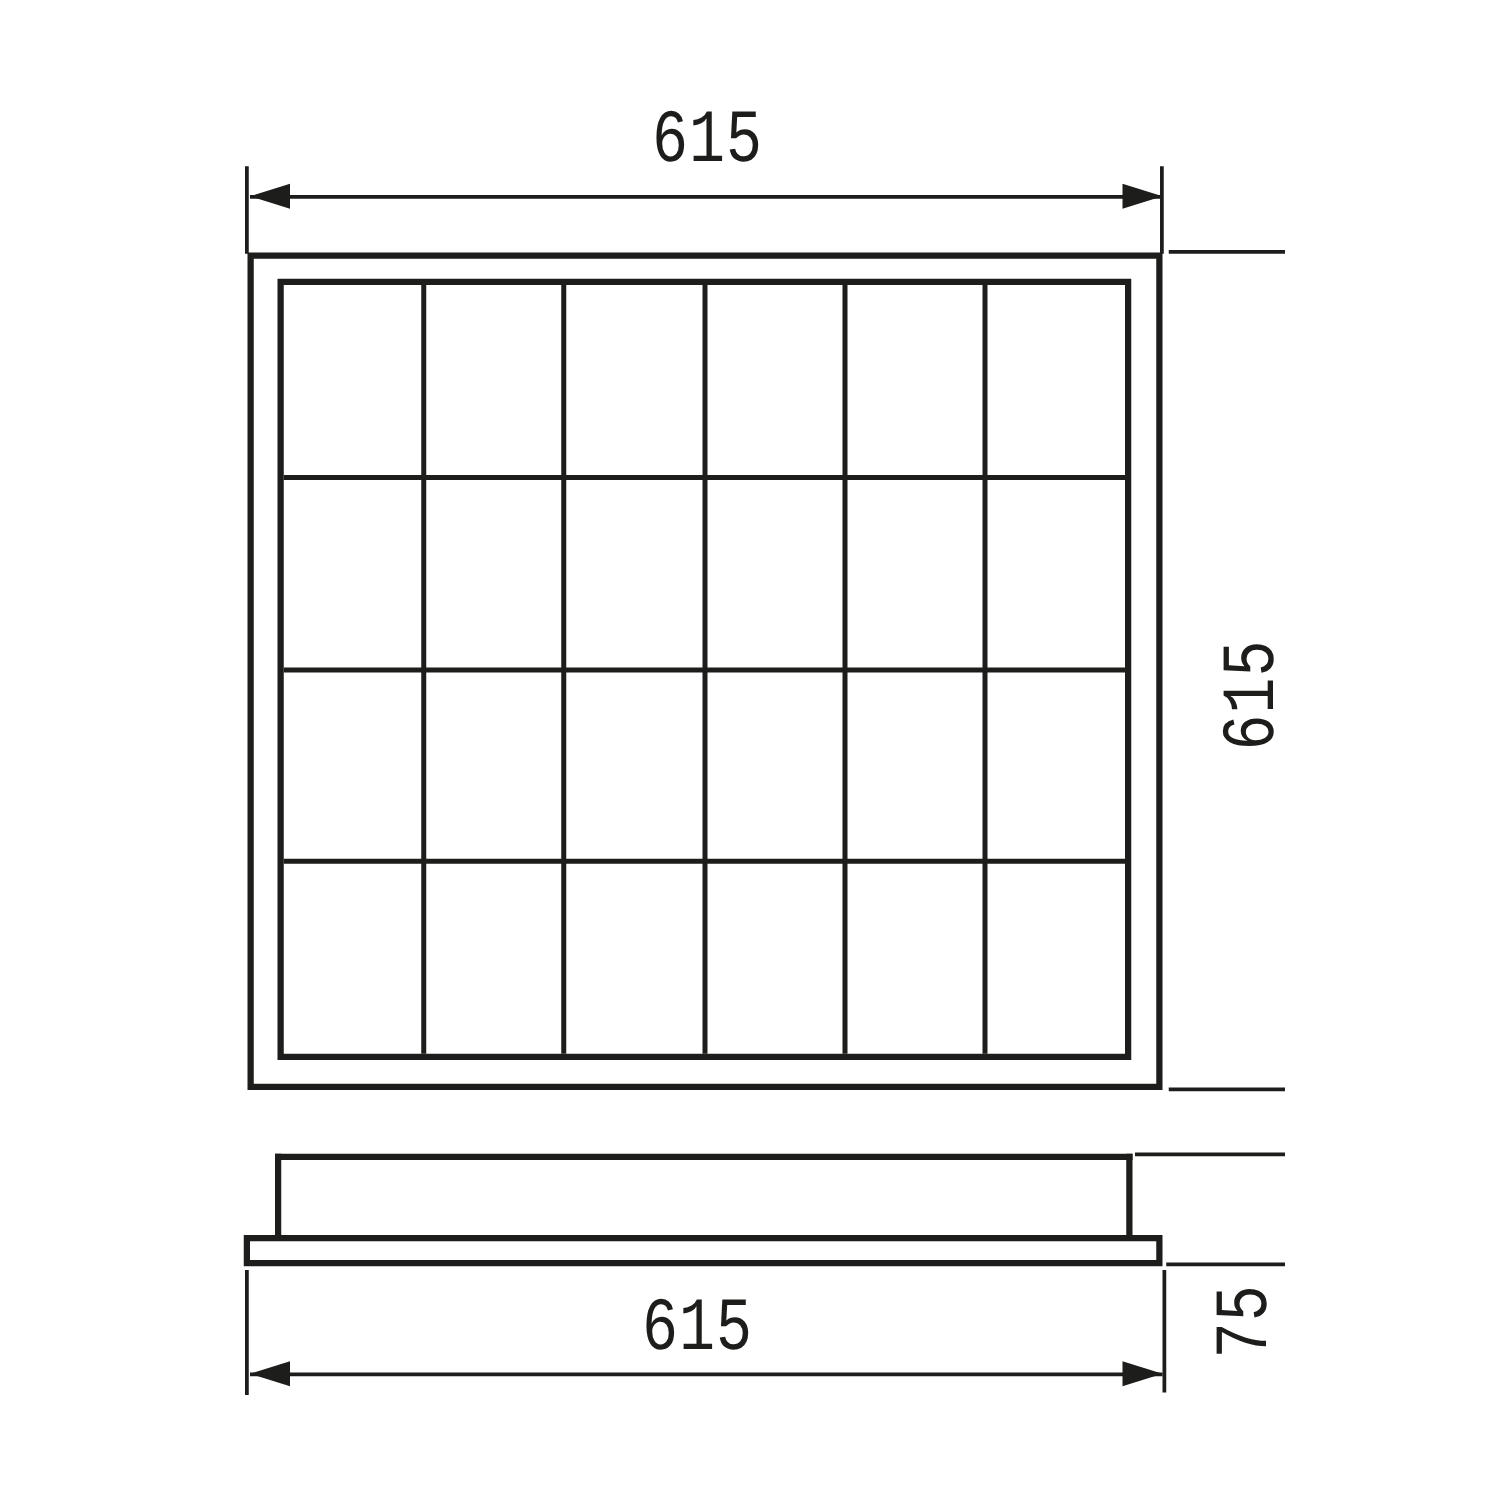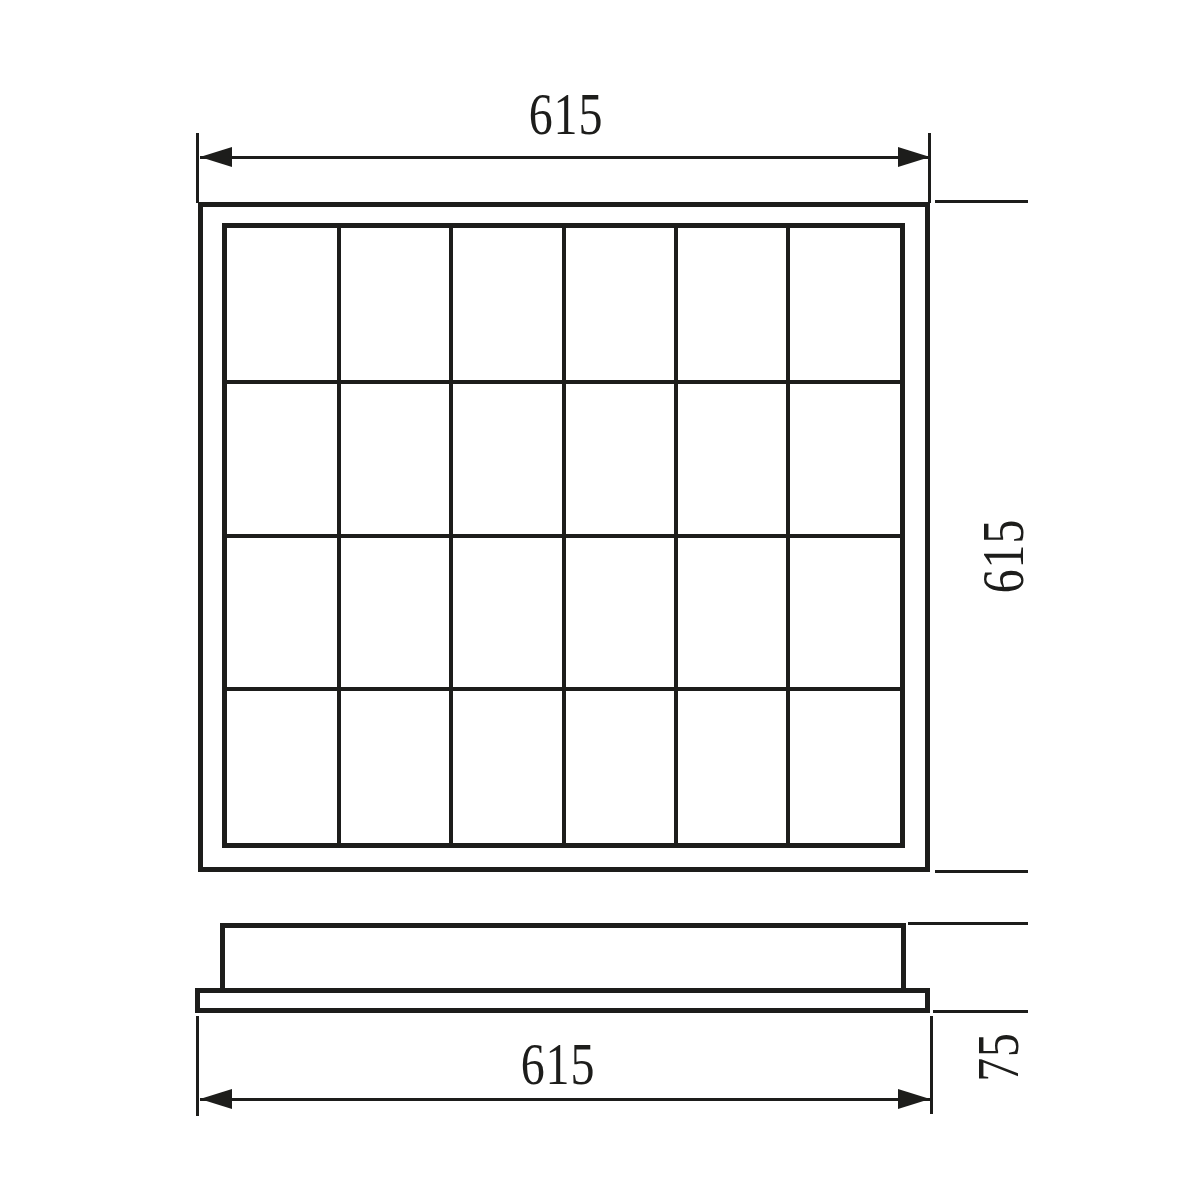--- a/index.html
+++ b/index.html
@@ -5,21 +5,21 @@
   html, body {
     margin: 0;
     padding: 0;
     background: #ffffff;
   }
   #canvas {
     position: relative;
     width: 1028px;
     height: 1200px;
     background: var(--bg, #ffffff);
-    font-family: Liberation Serif, serif;
+    font-family: Liberation Mono, monospace;
     color: var(--line, #1d1d1b);
     overflow: hidden;
   }
   .ln  { position: absolute; background: var(--line, #1d1d1b); }
   .frame {
     position: absolute;
     box-sizing: border-box;
     border: 5px solid var(--line, #1d1d1b);
     background: transparent;
   }

